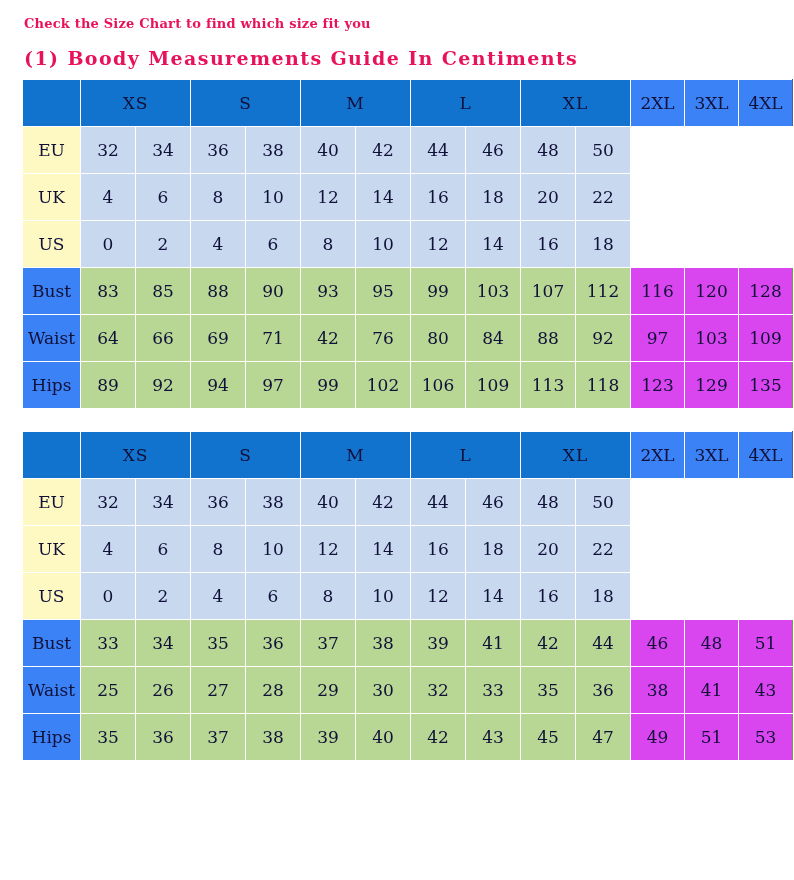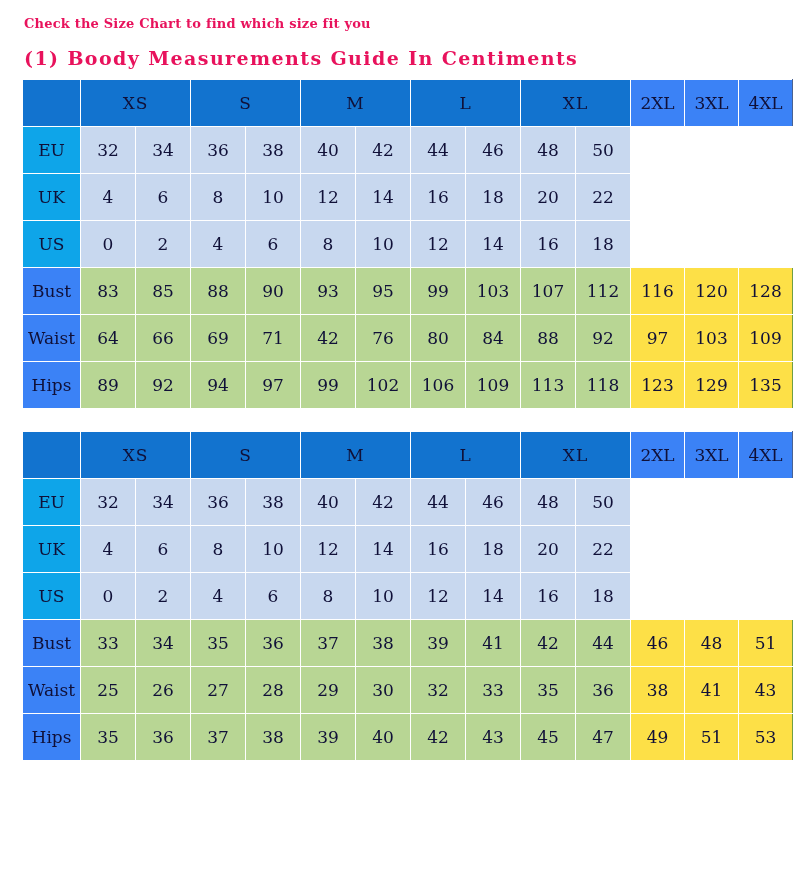--- a/index.html
+++ b/index.html
@@ -75,37 +75,37 @@
     color: #121a33;
     font-size: 18px;
     border-top: 1px solid #4a6291;
     margin-left: 24px;
   }
   .hdr-dark.last {
     border-right: 1px solid #4a6291;
   }
   
   .lbl-blue {
-    background: #0ea5e9;
+    background: #fef9c3;
     font-size: 17px;
     border-left: 1px solid #b6cbe8;
   }
   .lbl-green {
     background: #3b82f6;
     font-size: 17px;
     border-left: 1px solid #aecf85;
   }
   .cell-blue {
     background: #c8d8ef;
   }
   .cell-green {
     background: #b8d694;
   }
   .cell-dkgreen {
-    background: #fde047;
+    background: #d946ef;
     color: #0f2308;
   }
   .cell-dkgreen.last {
     border-right: 1px solid #6f9e44;
   }
   .cell-empty {
     background: #ffffff;
     border: 1px solid #ffffff;
   }
   .cell-empty.edge {

